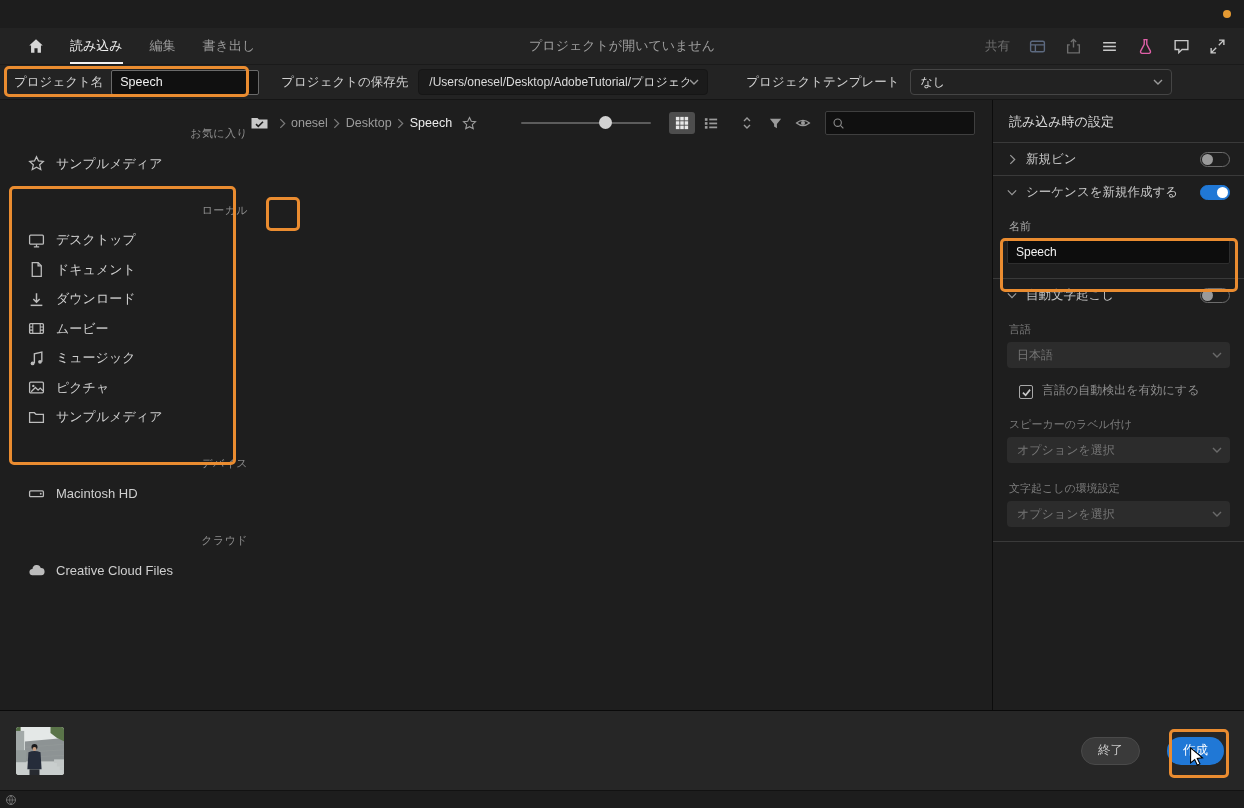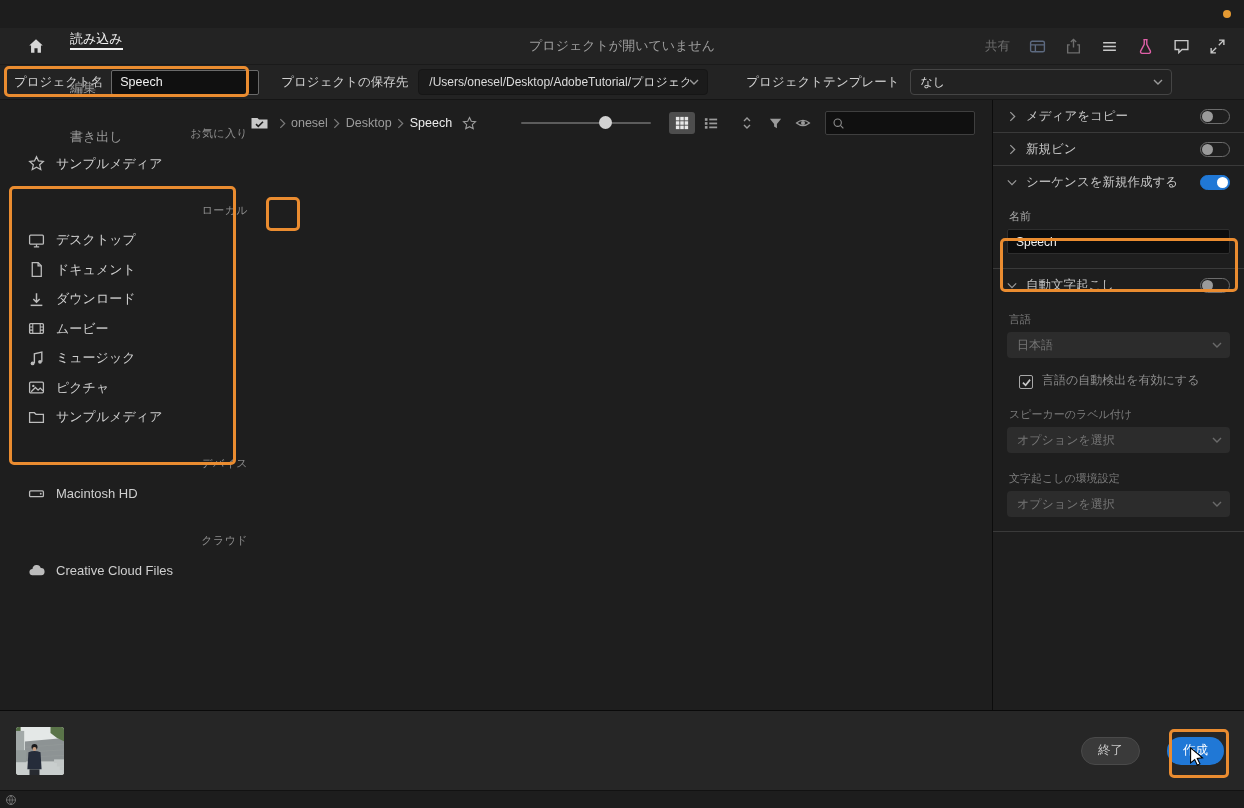--- a/index.html
+++ b/index.html
@@ -9,21 +9,21 @@
 
   
   .titlebar { height:28px; background:#1d1d1d; position:relative; }
   .traffic-dot { position:absolute; right:13px; top:10px; width:8px; height:8px; border-radius:50%; background:#e59a32; }
 
   
   .toolbar { height:36px; background:#232323; display:flex; align-items:center; padding:0 18px 0 26px; position:relative; }
   .icon { display:inline-flex; align-items:center; justify-content:center; }
   .icon svg { display:block; }
   .home-btn { color:#d6d6d6; width:20px; height:20px; }
-  .tabs { display:flex; gap:27px; margin-left:24px; height:100%; align-items:stretch;flex-direction:column; }
+  .tabs { display:flex; gap:27px; margin-left:24px; height:100%; align-items:stretch; }
   .tab { font-size:13px; color:#9b9b9b; display:flex; align-items:center; border-bottom:2px solid transparent; padding-top:2px; }
   .tab.active { color:#f2f2f2; border-bottom-color:#f2f2f2; }
   .toolbar-title { position:absolute; left:50%; transform:translateX(-50%); color:#9e9e9e; font-size:13px; }
   .toolbar-right { margin-left:auto; display:flex; align-items:center; gap:19px; }
   .share-label { color:#6d6d6d; font-size:12.5px; }
   .tb-icon { width:17px; height:17px; color:#6e6e6e; }
   .tb-icon.bright { color:#c9c9c9; }
   .tb-icon.bluish { color:#5d6a80; }
   .tb-icon.pink { color:#e060a8; }
 
@@ -434,32 +434,22 @@
                 </svg>
               </span>
             <input type="text" value="" style="">
           </div>
         </div>
       </div>
 
     </section>
 
     <aside class="settings">
-
-      <div class="set-row">
-        <span class="icon row-chev">
-            <svg viewBox="0 0 8 12" width="7" height="11">
-              <path d="M1.5 1 L6.5 6 L1.5 11" stroke="currentColor" stroke-width="1.4" fill="none"></path>
-            </svg>
-          </span>
-        <span class="row-label">メディアをコピー</span>
-        <span class="toggle">
-            <span class="knob"></span>
-          </span>
-      </div>
+      <div class="settings-title">読み込み時の設定</div>
+
 
       <div class="set-row">
         <span class="icon row-chev">
             <svg viewBox="0 0 8 12" width="7" height="11">
               <path d="M1.5 1 L6.5 6 L1.5 11" stroke="currentColor" stroke-width="1.4" fill="none"></path>
             </svg>
           </span>
         <span class="row-label">新規ビン</span>
         <span class="toggle">
             <span class="knob"></span>

